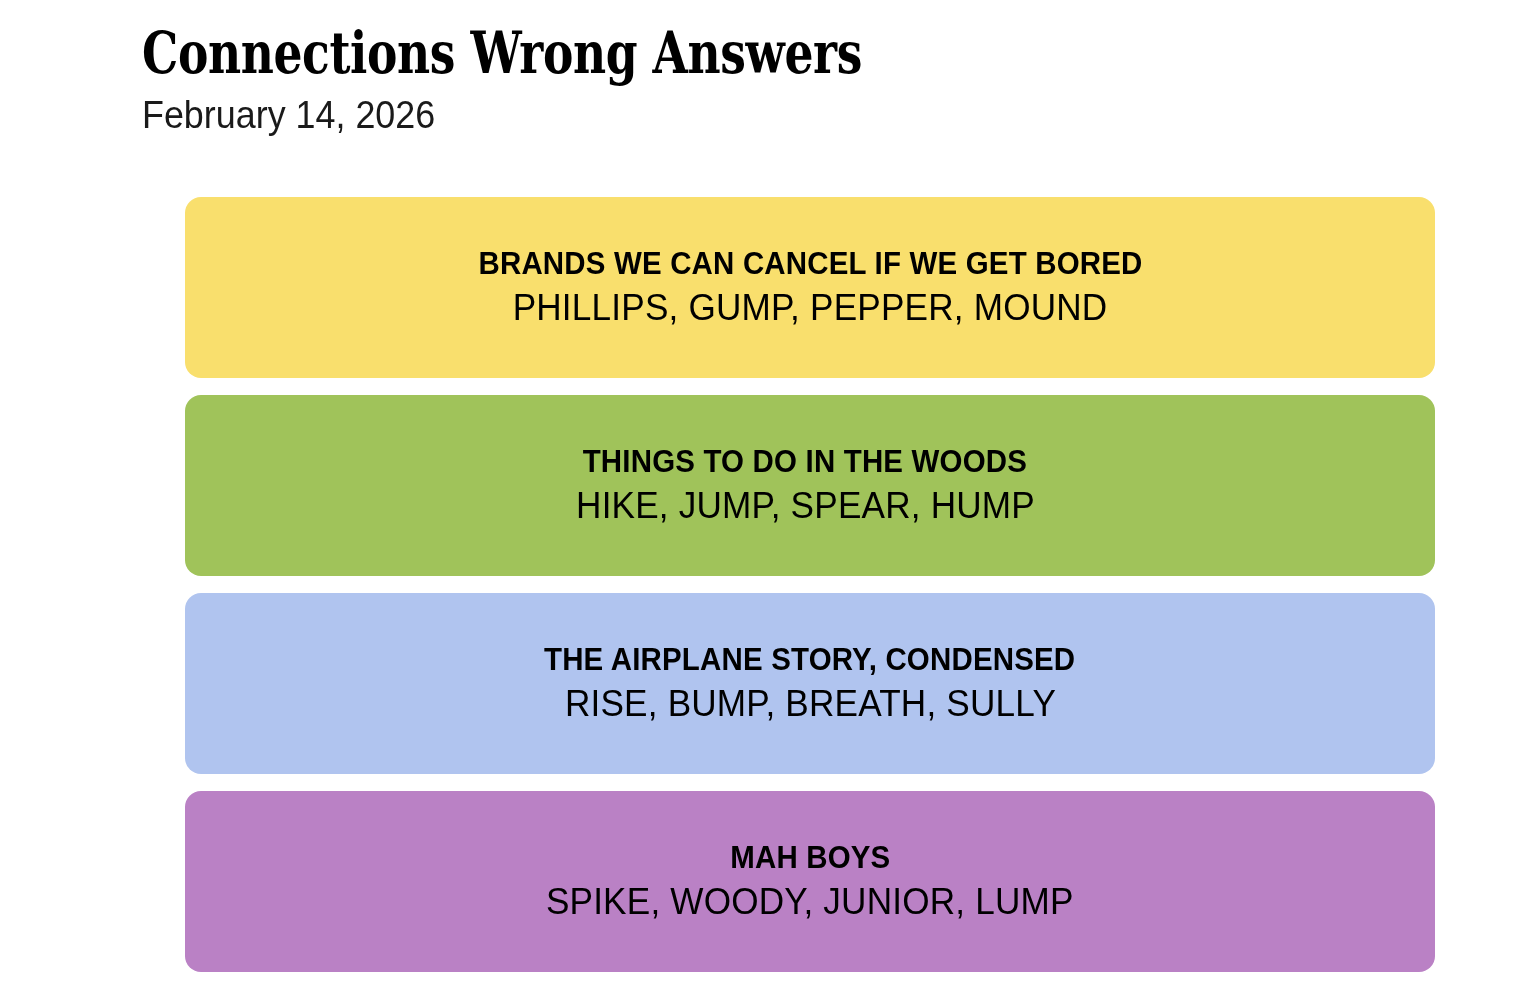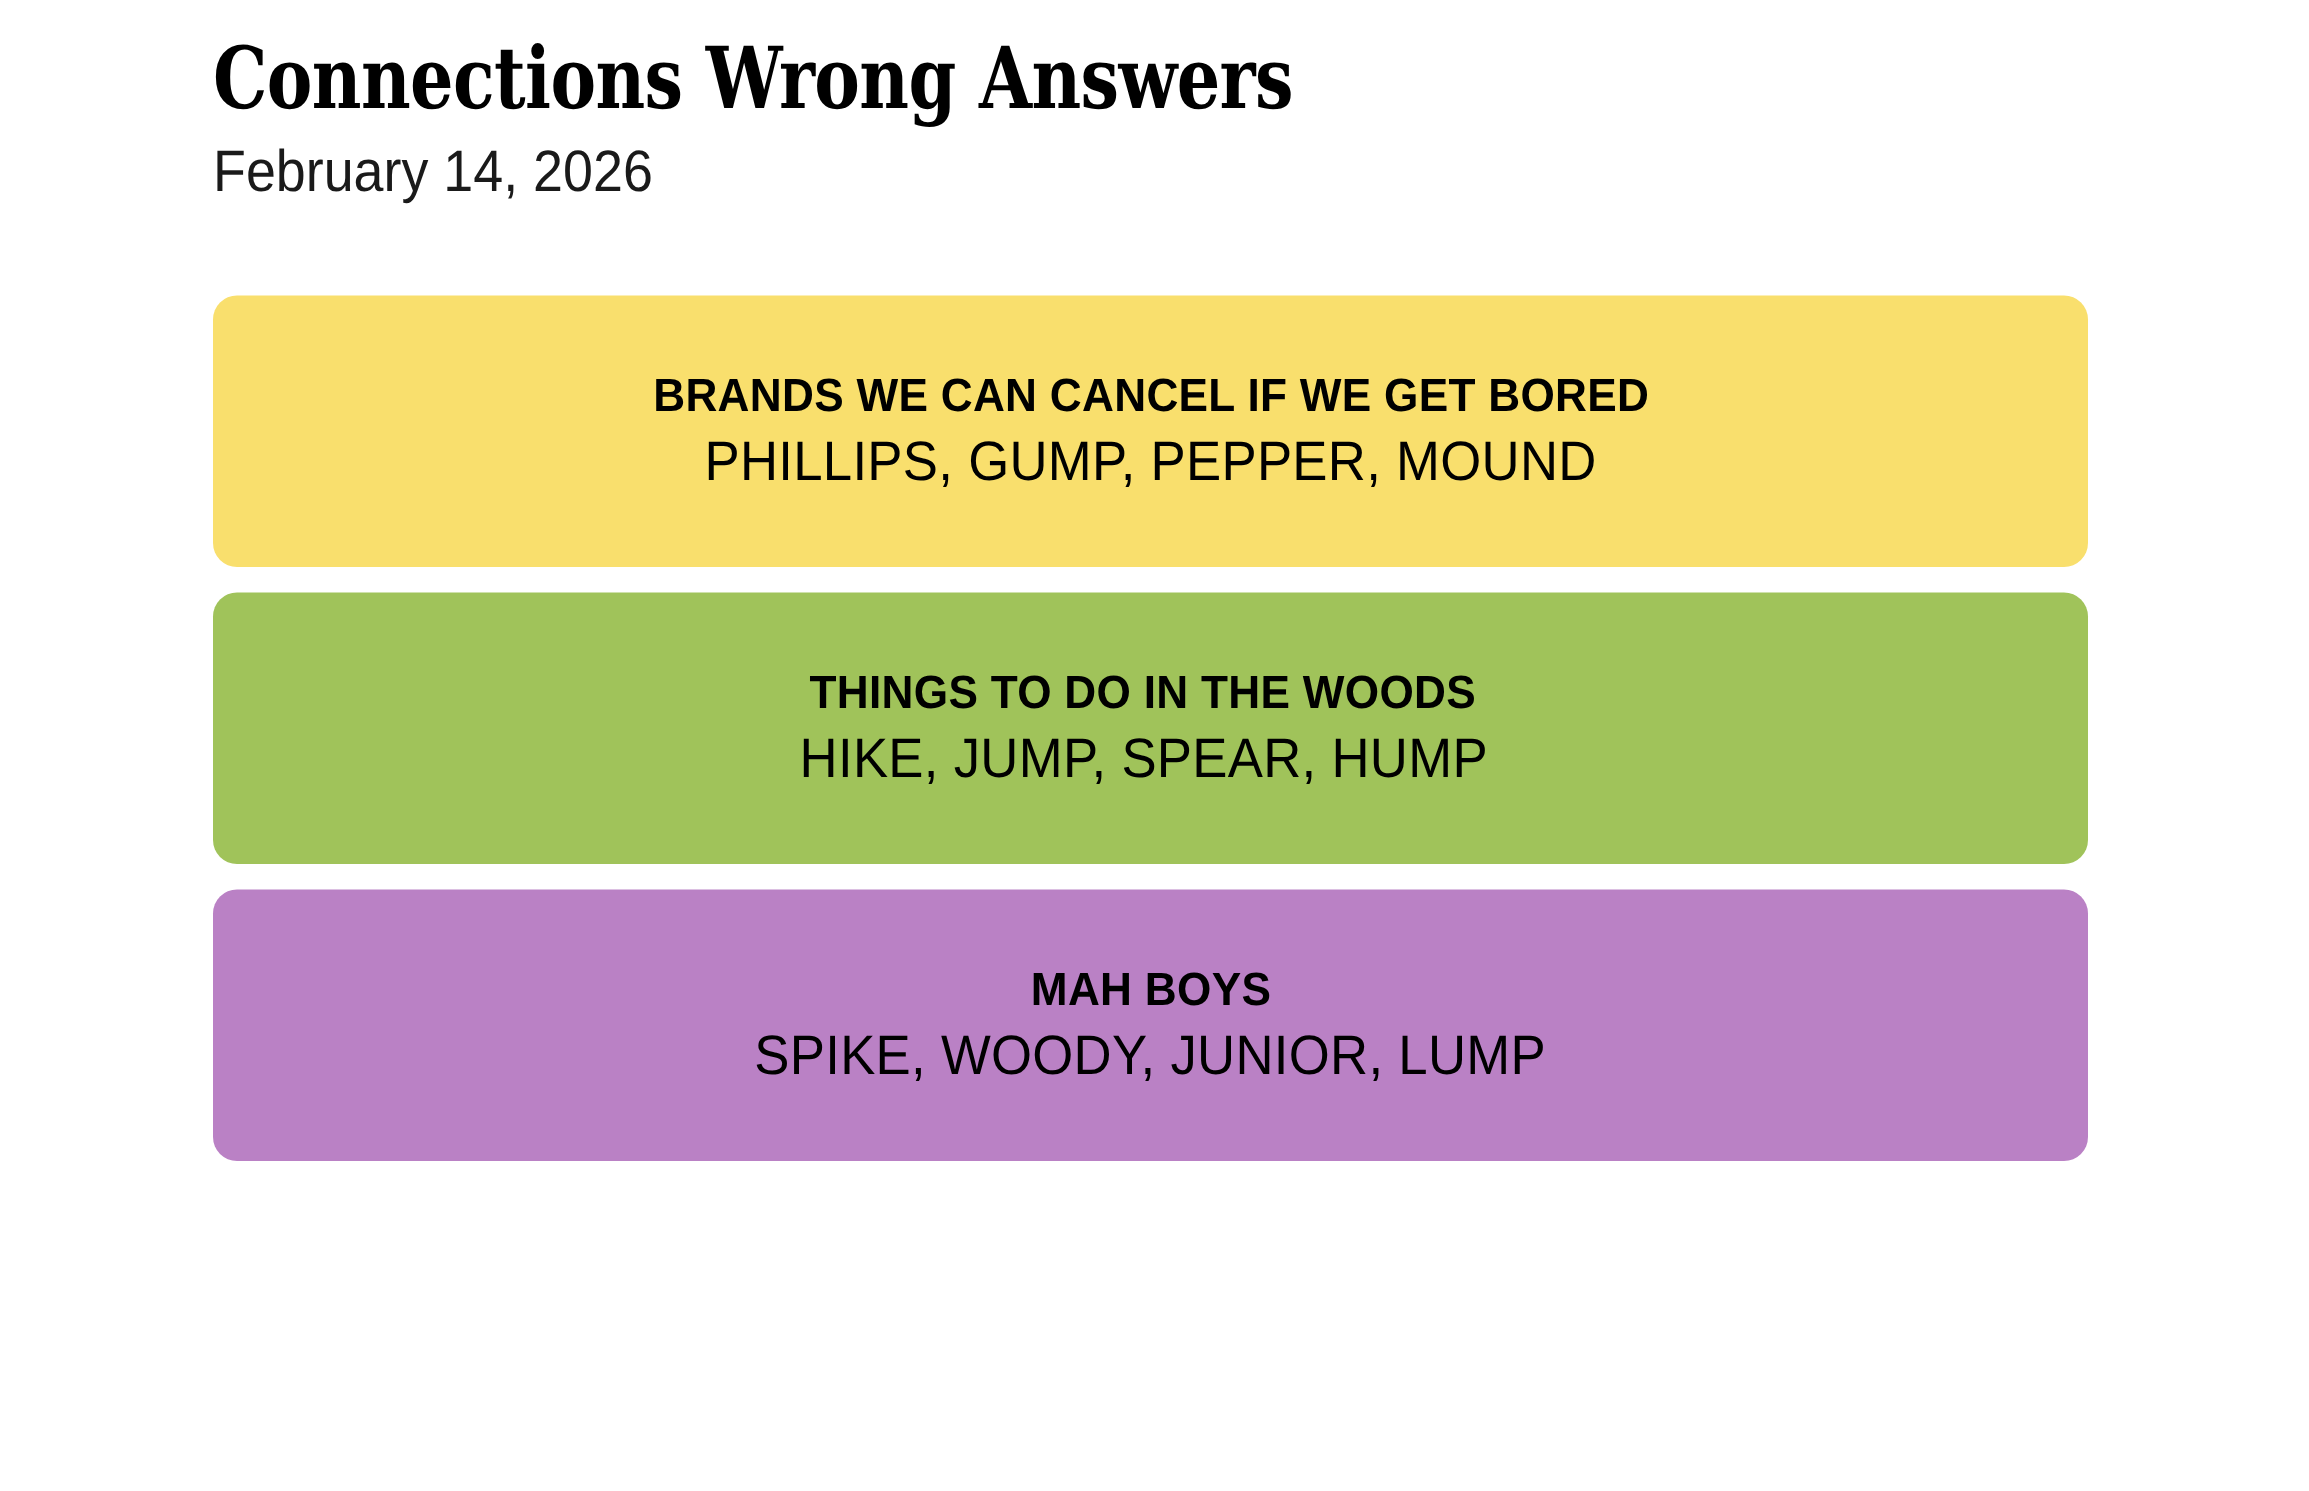--- a/index.html
+++ b/index.html
@@ -60,20 +60,21 @@
   .card {
     width: 1250px;
     height: 181px;
     border-radius: 16px;
     display: flex;
     flex-direction: column;
     align-items: center;
     justify-content: center;
     box-sizing: border-box;
     padding: 0 24px;
+    margin-left: 43px;
   }
   .card-title {
     font-family: "Liberation Sans", sans-serif;
     font-weight: 700;
     font-size: 31px;
     line-height: 38px;
     letter-spacing: 0.2px;
     color: #000000;
     text-align: center;
     white-space: nowrap;
@@ -107,20 +108,24 @@
     <div class="card" style="background: rgb(249, 223, 109);">
       <div class="card-title">BRANDS WE CAN CANCEL IF WE GET BORED</div>
       <div class="card-items">PHILLIPS, GUMP, PEPPER, MOUND</div>
     </div>
 
     <div class="card" style="background: rgb(160, 195, 90); padding-left: 14px;">
       <div class="card-title">THINGS TO DO IN THE WOODS</div>
       <div class="card-items">HIKE, JUMP, SPEAR, HUMP</div>
     </div>
 
+    <div class="card" style="background: rgb(176, 196, 239);">
+      <div class="card-title">THE AIRPLANE STORY, CONDENSED</div>
+      <div class="card-items">RISE, BUMP, BREATH, SULLY</div>
+    </div>
 
     <div class="card" style="background: rgb(186, 129, 197);">
       <div class="card-title">MAH BOYS</div>
       <div class="card-items">SPIKE, WOODY, JUNIOR, LUMP</div>
     </div>
 
   </div>
 
 </div>
 

